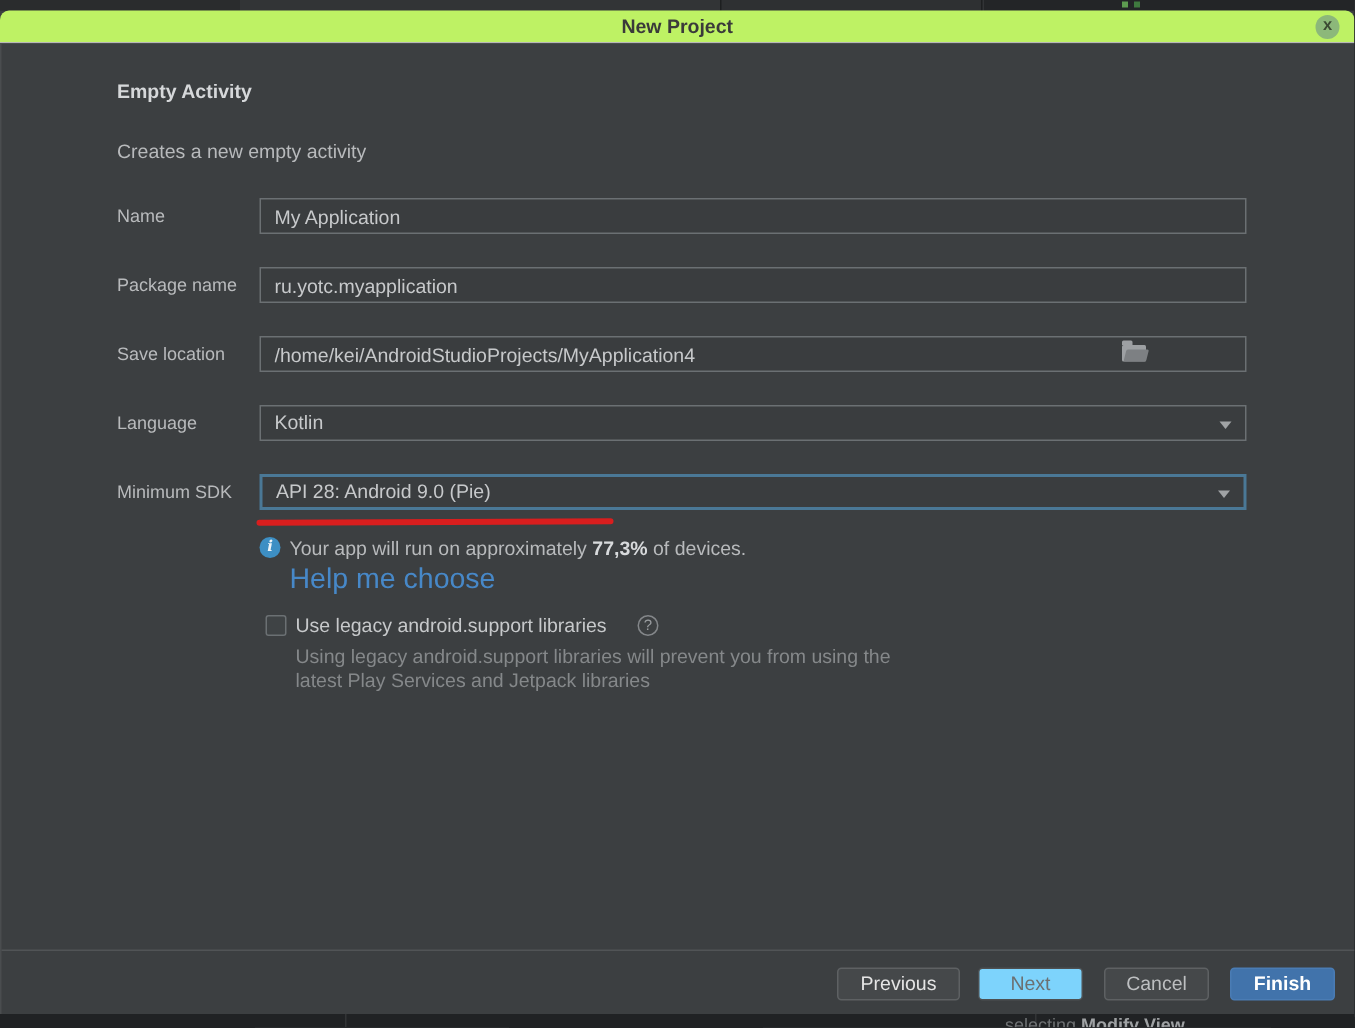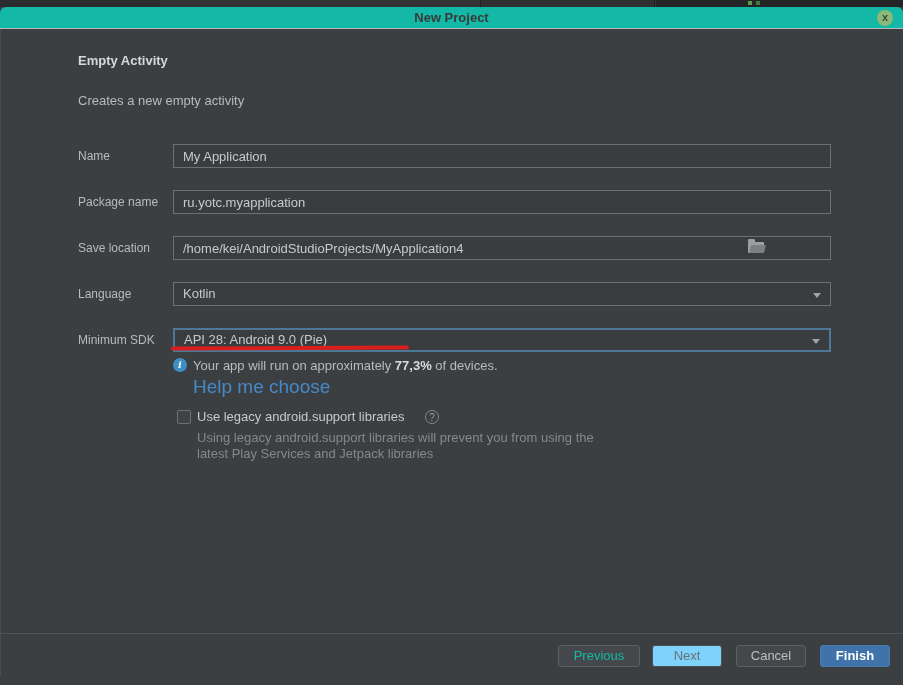--- a/index.html
+++ b/index.html
@@ -15,31 +15,31 @@
   .bg-top .dot { position:absolute; top:1px; width:4px; height:4px; background:#5d9b50; }
   .bg-top .dot.d1 { left:748px; }
   .bg-top .dot.d2 { left:756px; background:#3f7a3f; }
 
   .bg-bottom { position:absolute; left:0; top:676px; width:903px; height:9px; background:#202224; overflow:hidden; }
   .bg-bottom .vline { position:absolute; top:0; width:1px; height:9px; background:#323436; }
   .bg-bottom .caption { position:absolute; left:670px; top:0px; font-size:12px; color:#6e7173; white-space:nowrap; }
   .bg-bottom .caption b { color:#9fa2a4; }
 
   
-  .titlebar { position:absolute; left:0; top:7px; width:903px; height:22px; background:#14b8a6; border-bottom:1px solid #b8b8b8; border-radius:6px 6px 0 0; }
+  .titlebar { position:absolute; left:0; top:7px; width:903px; height:22px; background:#bef264; border-bottom:1px solid #b8b8b8; border-radius:6px 6px 0 0; }
   .titlebar .title { position:absolute; left:0; right:0; top:0; height:22px; line-height:22px; text-align:center; font-size:13px; font-weight:bold; color:#3a3a3a; }
   .close-btn { position:absolute; right:10px; top:3px; width:16px; height:16px; border-radius:50%; background:#8cb87a; color:#3b4a33; font-size:11px; font-weight:bold; line-height:15px; text-align:center; cursor:default; }
 
   
   .dialog { position:absolute; left:0; top:29px; width:903px; height:647px; background:#3c3f41; border-left:1px solid #4a4d4f; }
 
   .heading { position:absolute; left:77px; top:24px; font-size:13px; font-weight:bold; color:#d6d8da; }
   .subhead { position:absolute; left:77px; top:64px; font-size:13px; color:#b8babc; }
 
-  .frow { position:absolute; left:0; width:844px; height:24px;margin-top:12px; }
+  .frow { position:absolute; left:0; width:844px; height:24px; }
   .frow .flabel { position:absolute; left:77px; top:0; height:24px; line-height:24px; font-size:12px; color:#b8babc; }
   .field { position:absolute; left:172px; top:0; width:658px; height:24px; background:#3a3d3f; border:1px solid #6b7073; color:#c7c9cb; font-size:13px; font-family:"Liberation Sans","DejaVu Sans",sans-serif; padding:0 9px; }
   input.field { outline:none; }
   .selectbox { line-height:22px; cursor:default; }
   .selectbox.focused { border:2px solid #4a7896; line-height:20px; }
   .chevron { position:absolute; right:9px; top:10px; width:0; height:0; border-left:4px solid transparent; border-right:4px solid transparent; border-top:5px solid #a0a3a5; }
   .selectbox.focused .chevron { top:9px; }
 
   .folder-icon { position:absolute; right:8px; top:6px; width:16px; height:11px; background:#9da0a3; border-radius:1px; }
   .folder-icon::before { content:""; position:absolute; left:0; top:-3px; width:7px; height:3px; background:#9da0a3; border-radius:1px 1px 0 0; }
@@ -55,21 +55,21 @@
 
   .chk-row { position:absolute; left:176px; top:380px; height:16px; }
   .checkbox { position:absolute; left:0; top:1px; width:14px; height:14px; background:#3f4345; border:1px solid #6b7073; border-radius:2px; }
   .chk-label { position:absolute; left:20px; top:0; font-size:13px; color:#c7c9cb; white-space:nowrap; line-height:16px;text-align:right; }
   .help-circle { position:absolute; left:248px; top:1px; width:14px; height:14px; border:1px solid #84878a; border-radius:50%; color:#9a9da0; font-size:10px; text-align:center; line-height:13px; }
   .chk-desc { position:absolute; left:196px; font-size:13px; color:#85888a; white-space:nowrap; }
 
   .separator { position:absolute; left:0; top:604px; width:903px; height:1px; background:#515456; }
 
   .btn { position:absolute; top:616px; height:22px; border-radius:3px; font-size:13px; text-align:center; line-height:20px; cursor:pointer; }
-  .btn-prev { left:557px; width:82px; background:#45484a; border:1px solid #5e6163; color:#14b8a6; }
+  .btn-prev { left:557px; width:82px; background:#45484a; border:1px solid #5e6163; color:#e5e5e5; }
   .btn-next { left:651px; width:70px; background:#7dd3fc; border:1px solid #4d5052; color:#6c7072; cursor:default; }
   .btn-cancel { left:735px; width:70px; background:#45484a; border:1px solid #5e6163; color:#bdbfc1; }
   .btn-finish { left:819px; width:70px; background:#4173ab; border:1px solid #4a7cb4; color:#ffffff; font-weight:bold; }
 </style>
 </head>
 <body>
 
 <div class="screen">
 
   <div class="bg-top">
@@ -138,14 +138,19 @@
     <div class="chk-desc" style="top:401px;">Using legacy android.support libraries will prevent you from using the</div>
     <div class="chk-desc" style="top:417px;">latest Play Services and Jetpack libraries</div>
 
     <div class="separator"></div>
     <div class="btn btn-prev">Previous</div>
     <div class="btn btn-next">Next</div>
     <div class="btn btn-cancel">Cancel</div>
     <div class="btn btn-finish">Finish</div>
   </div>
 
+  <div class="bg-bottom">
+    <div class="vline" style="left:230px;"></div>
+    <div class="vline" style="left:690px;"></div>
+    <div class="caption"><span>selecting </span><b>Modify View</b></div>
+  </div>
 
 </div>
 
 </body></html>

